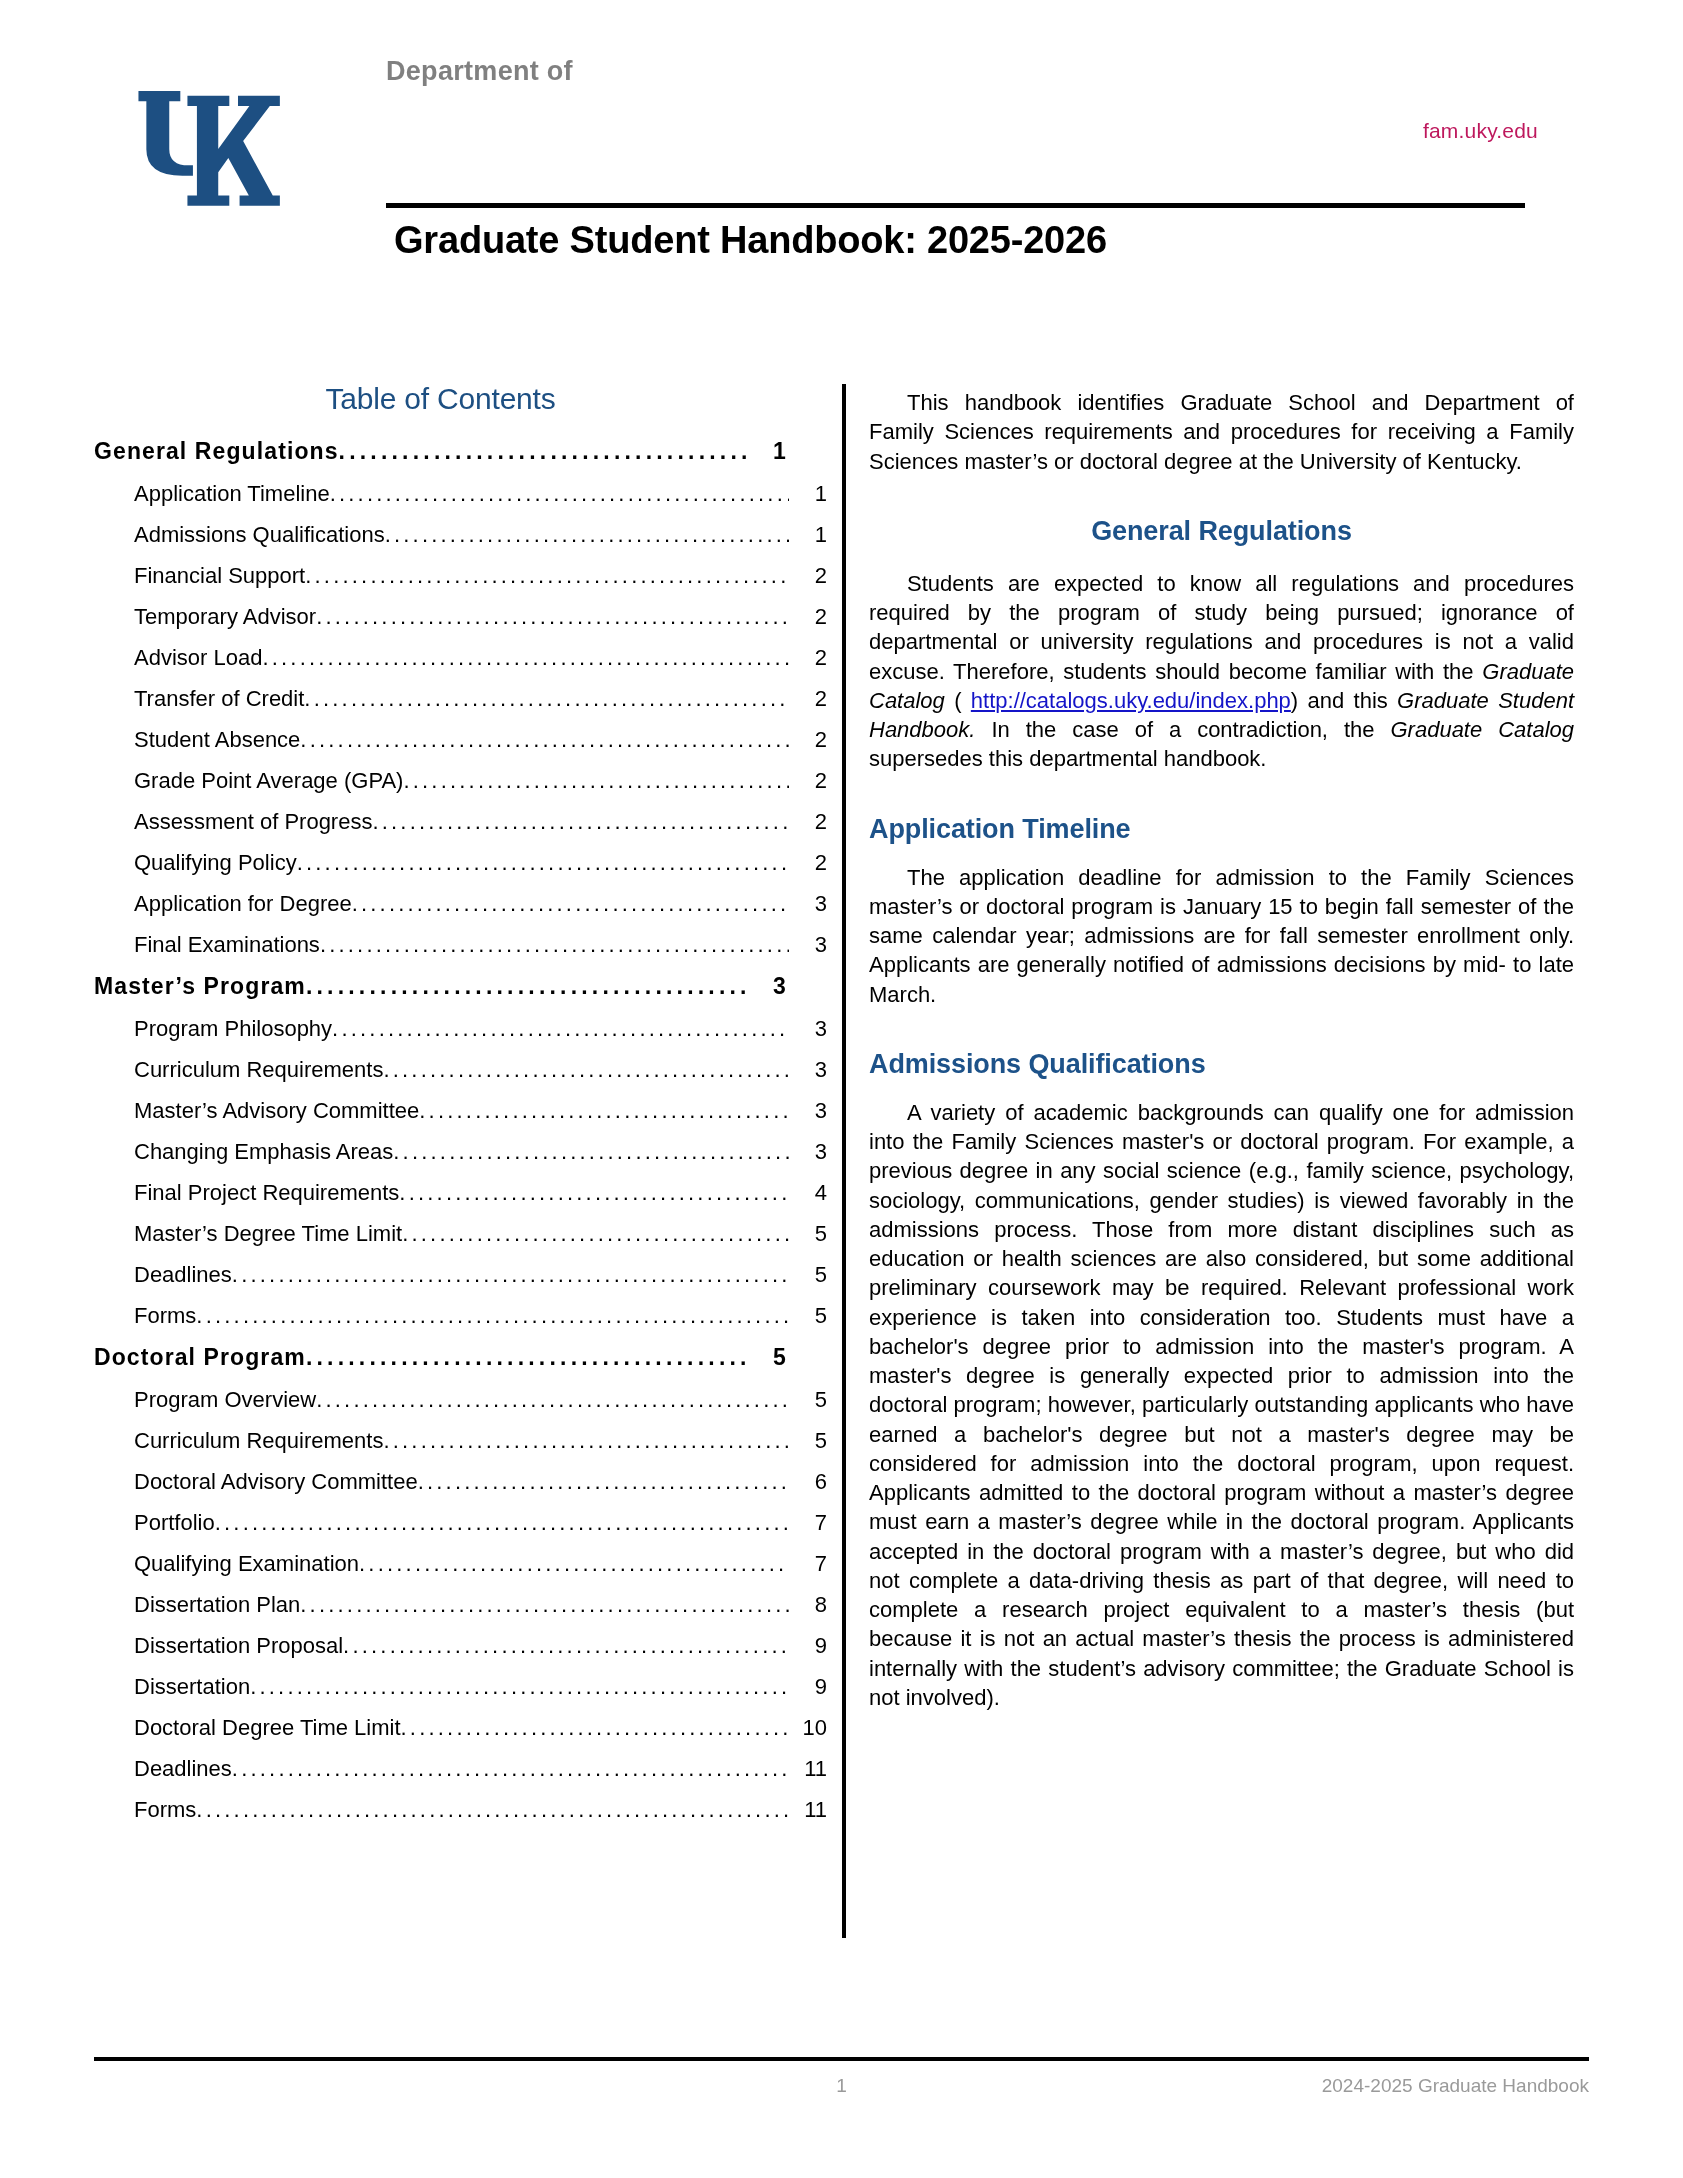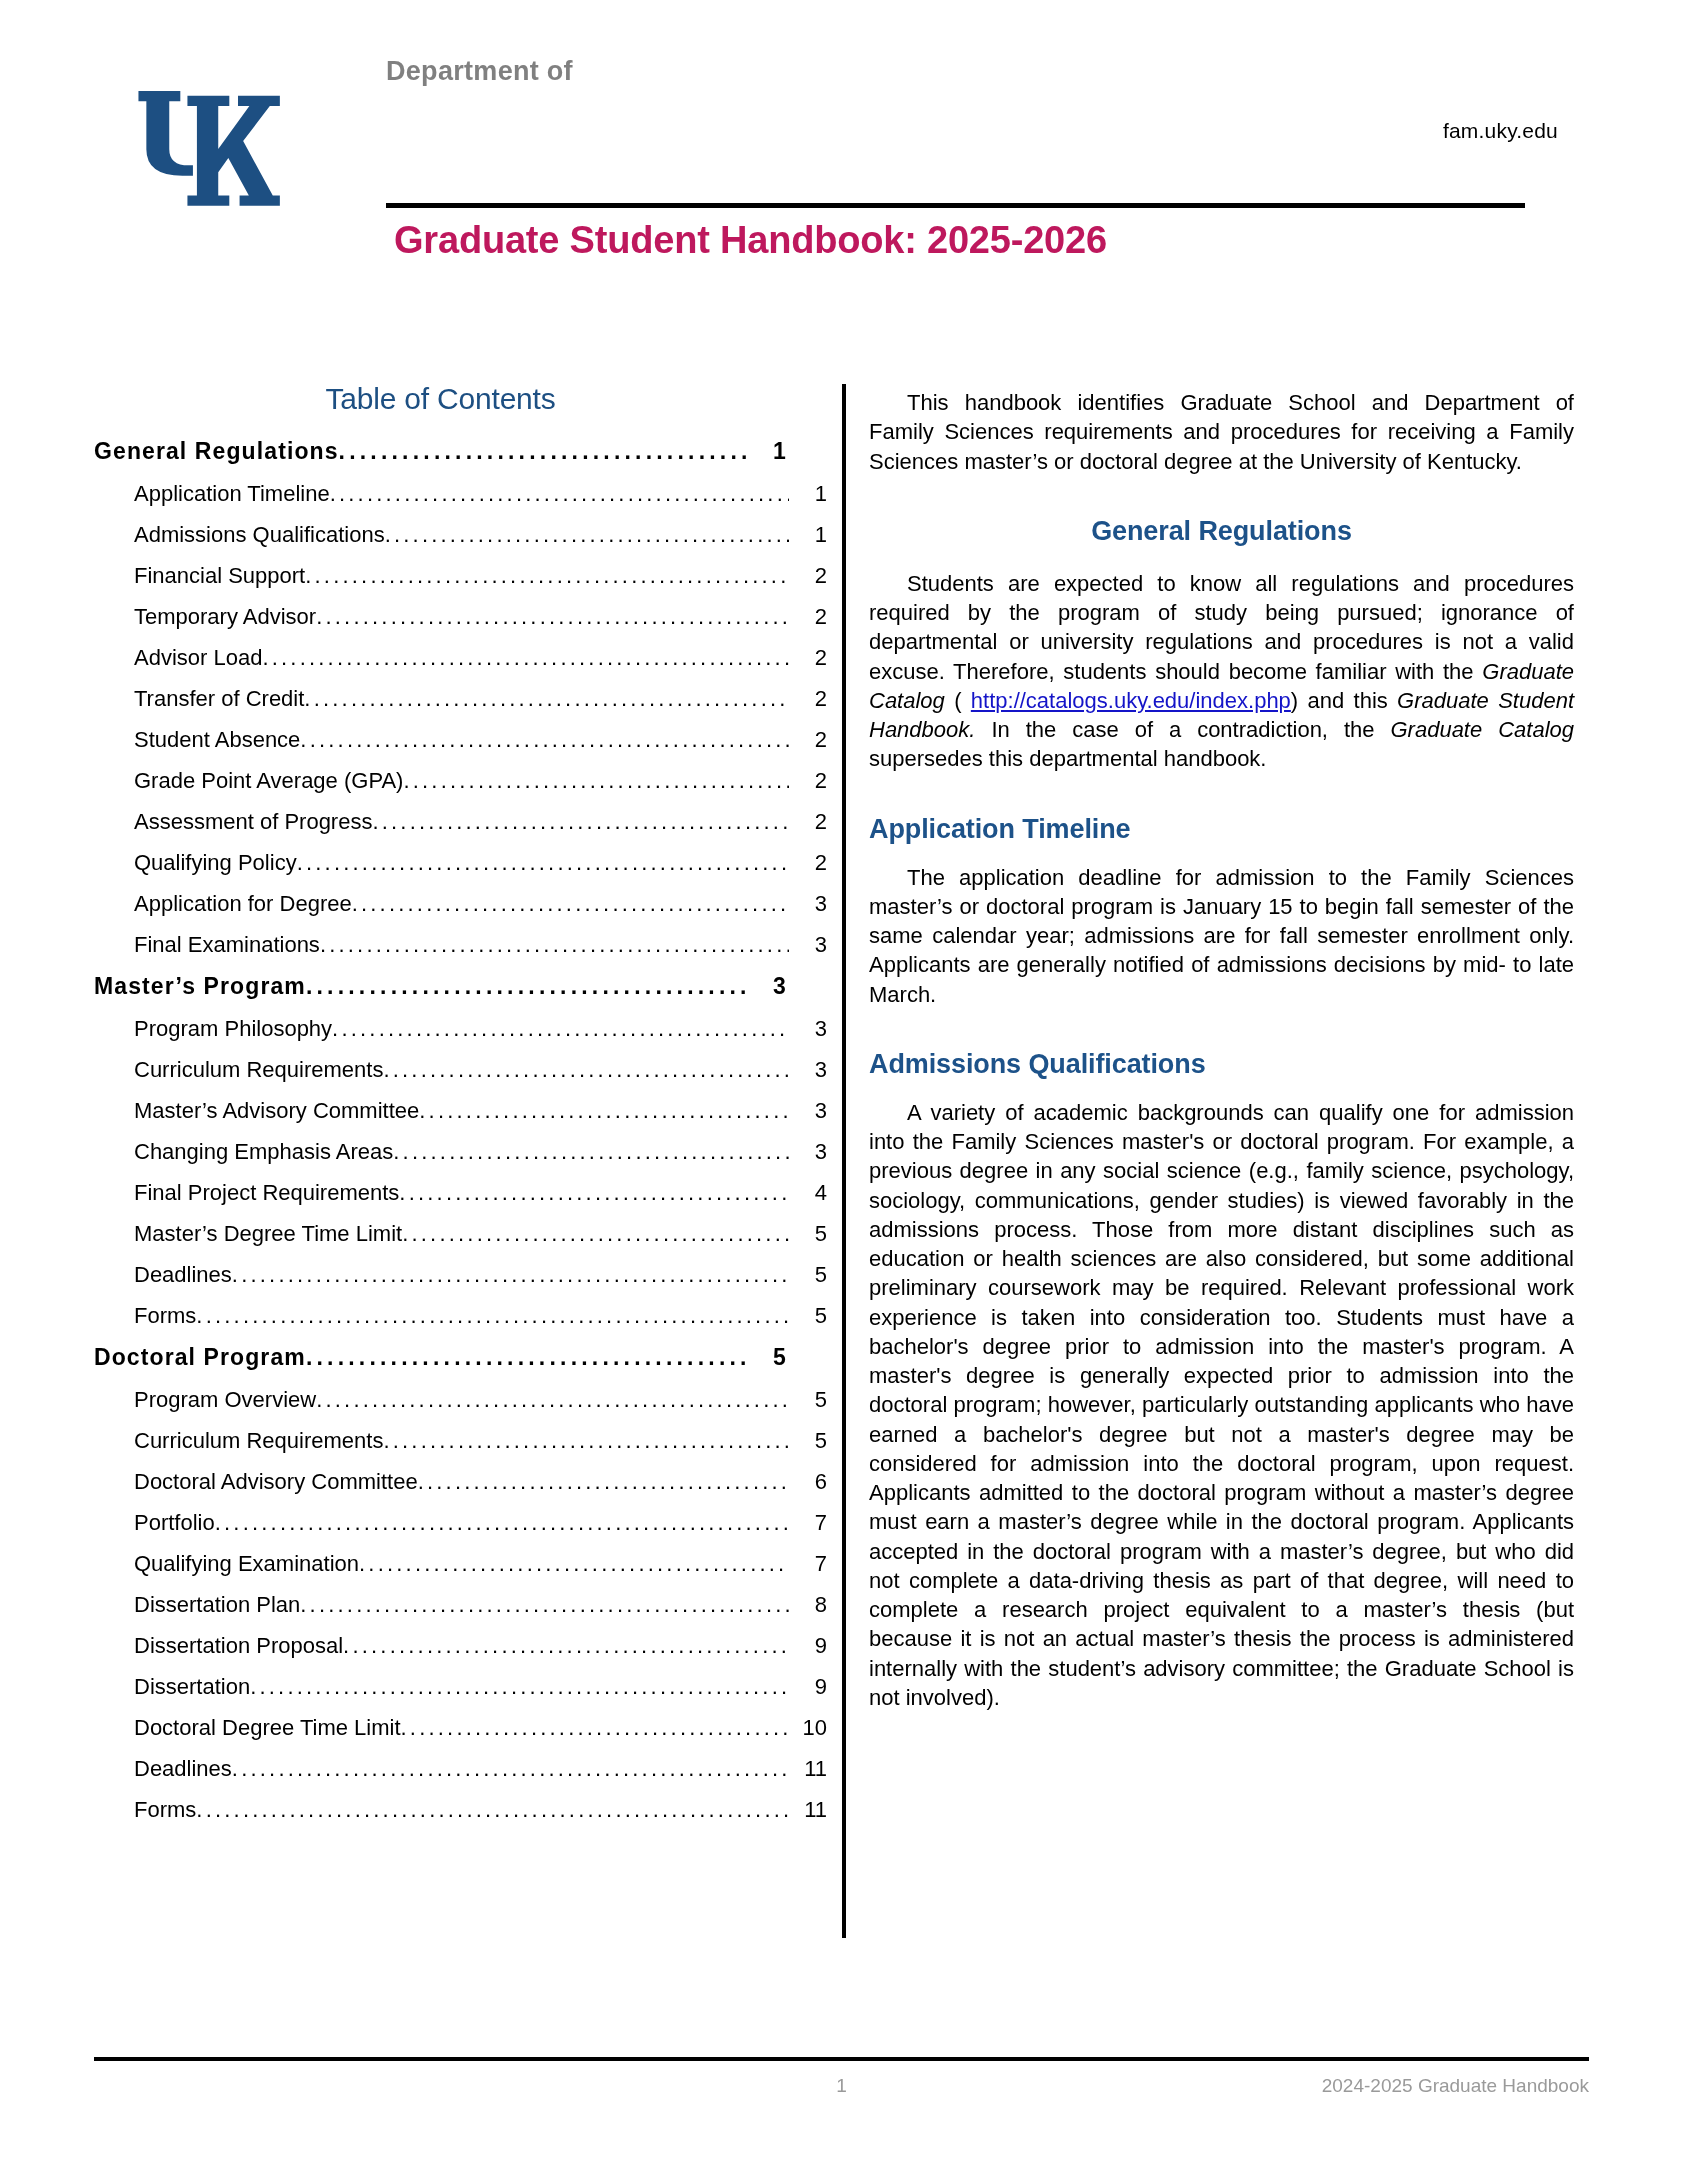--- a/index.html
+++ b/index.html
@@ -62,43 +62,43 @@
     font-size: 55px;
     font-weight: bold;
     color: #1d4f82;
     letter-spacing: -0.5px;
     line-height: 1.15;
     margin: 4px 0 0 0;
   }
 
   .fam-url {
     position: absolute;
-    right: 125px;
+    right: 145px;
     top: 119px;
     font-size: 21px;
-    color: #000000;
+    color: #be185d;
     letter-spacing: 0.2px;
   }
 
   .masthead-rule {
     position: absolute;
     left: 386px;
     top: 203px;
     width: 1139px;
     height: 5px;
     background: #000000;
   }
 
   .handbook-title {
     position: absolute;
     left: 394px;
     top: 219px;
     font-size: 38px;
     font-weight: bold;
-    color: #be185d;
+    color: #000000;
     letter-spacing: -0.2px;
   }
 
   
   .col-divider {
     position: absolute;
     left: 842px;
     top: 384px;
     width: 4px;
     height: 1554px;

